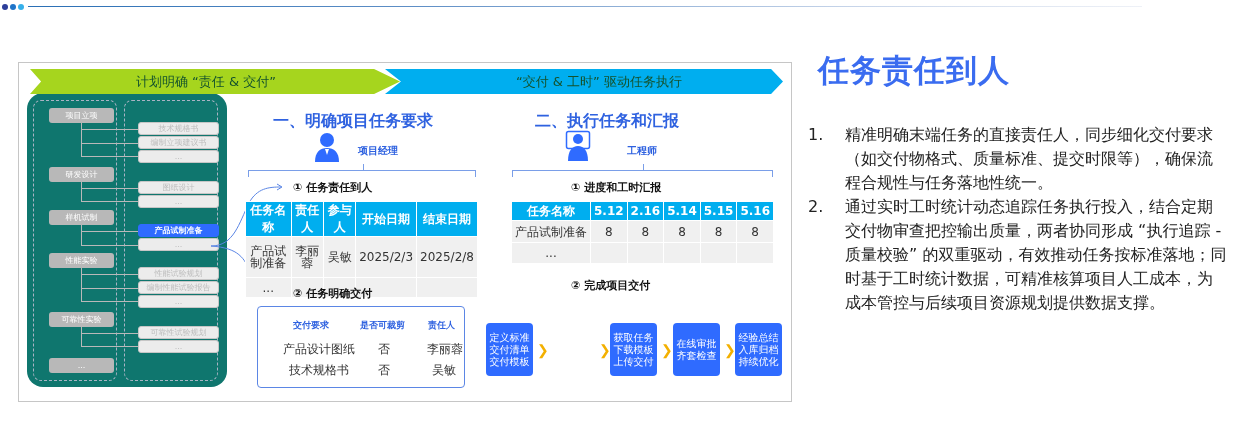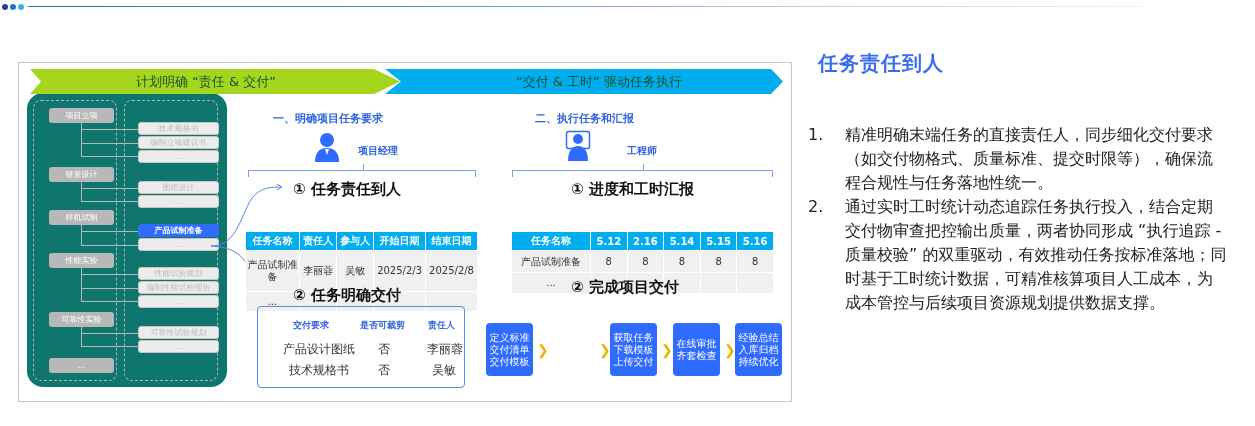--- a/index.html
+++ b/index.html
@@ -28,43 +28,43 @@
   .dashcol { position: absolute; border: 1px dashed #a9b3c4; border-radius: 8px; }
   .phase { position: absolute; left: 22px; width: 65px; height: 15px; background: #b8b8b8;
     border-radius: 3px; color: #fff; font-size: 8px; display: flex; align-items: center; justify-content: center; }
   .sub { position: absolute; left: 111px; width: 81px; height: 13px; background: #ececec;
     border: 1px solid #c6c6c6; border-radius: 3px; color: #bdbdbd; font-size: 8px;
     display: flex; align-items: center; justify-content: center; }
   .sub.active { background: #2f6bff; border-color: #2f6bff; color: #fff; font-weight: bold; }
   .vline { position: absolute; width: 1px; background: #b9b9b9; }
   .hline { position: absolute; height: 1px; background: #b9b9b9; }
 
-  .sec-title { position: absolute; color: #2f62e0; font-size: 11px; font-weight: bold; }
+  .sec-title { position: absolute; color: #2f62e0; font-size: 16px; font-weight: bold; }
   .role-label { position: absolute; color: #2f62e0; font-size: 10px; font-weight: bold; }
-  .step-title { position: absolute; font-size: 15px; font-weight: bold; color: #111; }
-
-  table.t { position: absolute; border-collapse: collapse; font-size: 10px; margin-top: 30px; }
+  .step-title { position: absolute; font-size: 11px; font-weight: bold; color: #111; }
+
+  table.t { position: absolute; border-collapse: collapse; font-size: 12px; }
   table.t th { background: #00aeef; color: #fff; font-weight: bold; height: 19px; border: 1px solid #fff; padding: 0; text-align: center; }
   table.t td { background: #f0f0f0; color: #333; border: 1px solid #fff; text-align: center; padding: 0; line-height: 12px; }
 
   .deliv { position: absolute; left: 238px; top: 243px; width: 208px; height: 82px;
     border: 1px solid #5b86e5; border-radius: 4px; }
   .deliv-head { position: absolute; top: 12px; color: #2f62e0; font-size: 9px; font-weight: bold; }
   .deliv-cell { position: absolute; font-size: 12px; color: #333; }
 
   .flowbox { position: absolute; top: 260px; width: 47px; height: 53px; background: #2f6bff;
     border-radius: 4px; color: #fff; font-size: 10px; line-height: 12px; display: flex;
     align-items: center; justify-content: center; text-align: center; padding: 2px; }
   .chev { position: absolute; top: 279px; color: #f3b000; font-size: 14px; font-weight: bold; }
 
   .bracket { position: absolute; border: 1px solid #7a9ee8; border-bottom: none; height: 7px; }
   .bracket-stem { position: absolute; width: 1px; background: #7a9ee8; }
 
   
-  .main-title { position: absolute; left: 818px; top: 50px; font-size: 20px; font-weight: bold; color: #3a6cf0; letter-spacing: 1px; }
+  .main-title { position: absolute; left: 818px; top: 50px; font-size: 31px; font-weight: bold; color: #3a6cf0; letter-spacing: 1px; }
   .list { position: absolute; left: 808px; top: 123px; width: 420px; font-size: 16px; line-height: 24px; color: #222; }
   .li { position: relative; padding-left: 37px; margin-bottom: 0px; }
   .li-num { position: absolute; left: 0; top: 0; }
 </style>
 </head>
 <body>
 
 <div class="dot" style="left:2px;background:#2d3e9a;"></div>
 <div class="dot" style="left:10px;background:#1f74c9;"></div>
 <div class="dot" style="left:18px;background:#37b0ea;"></div>

